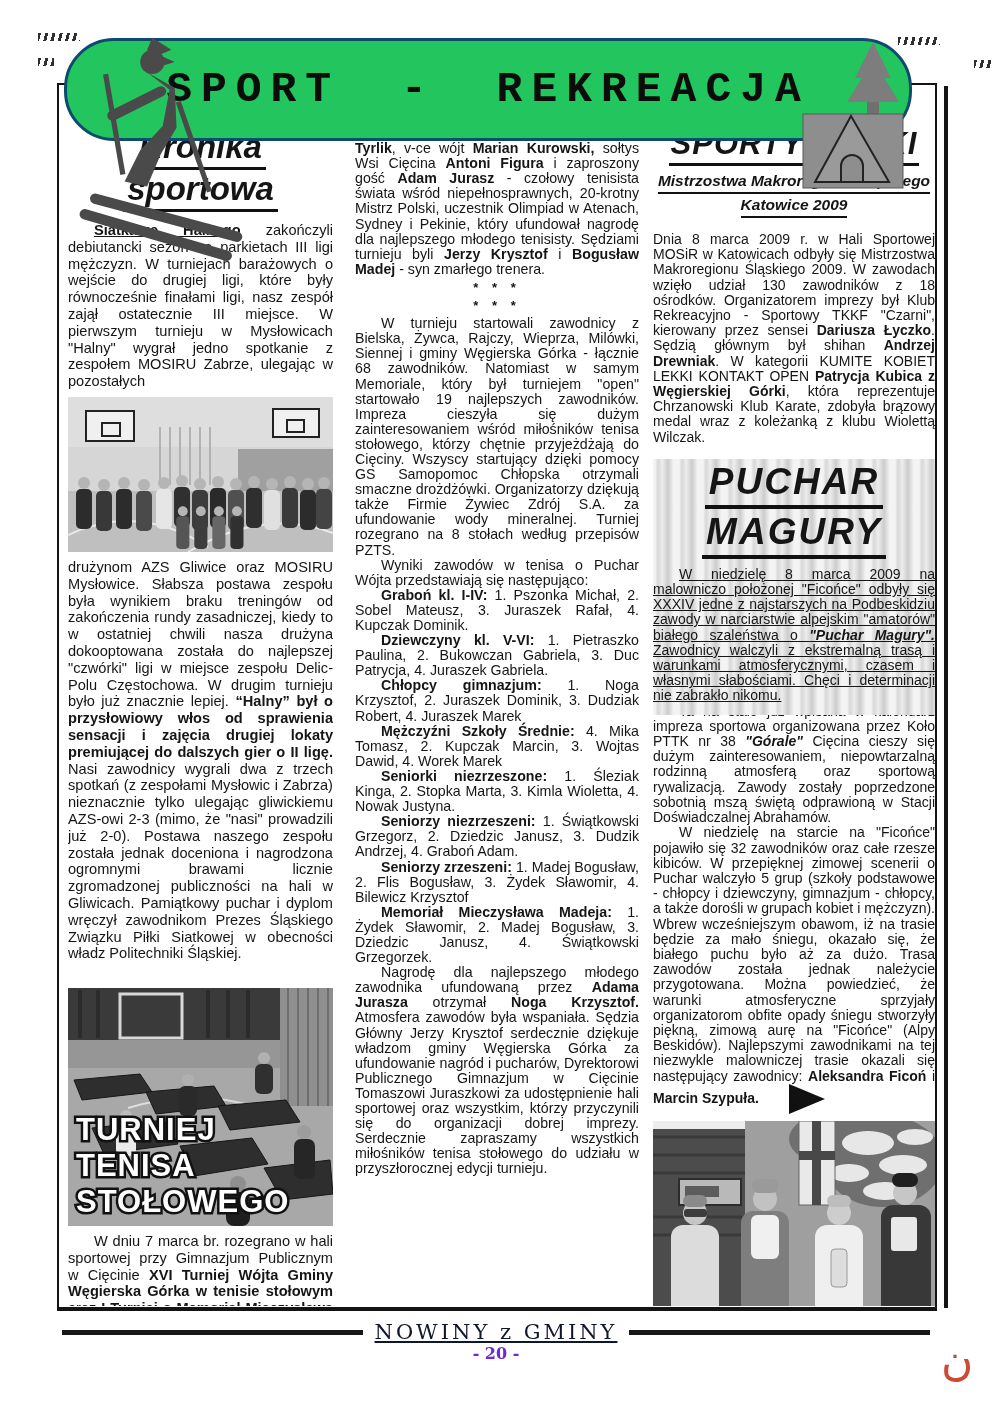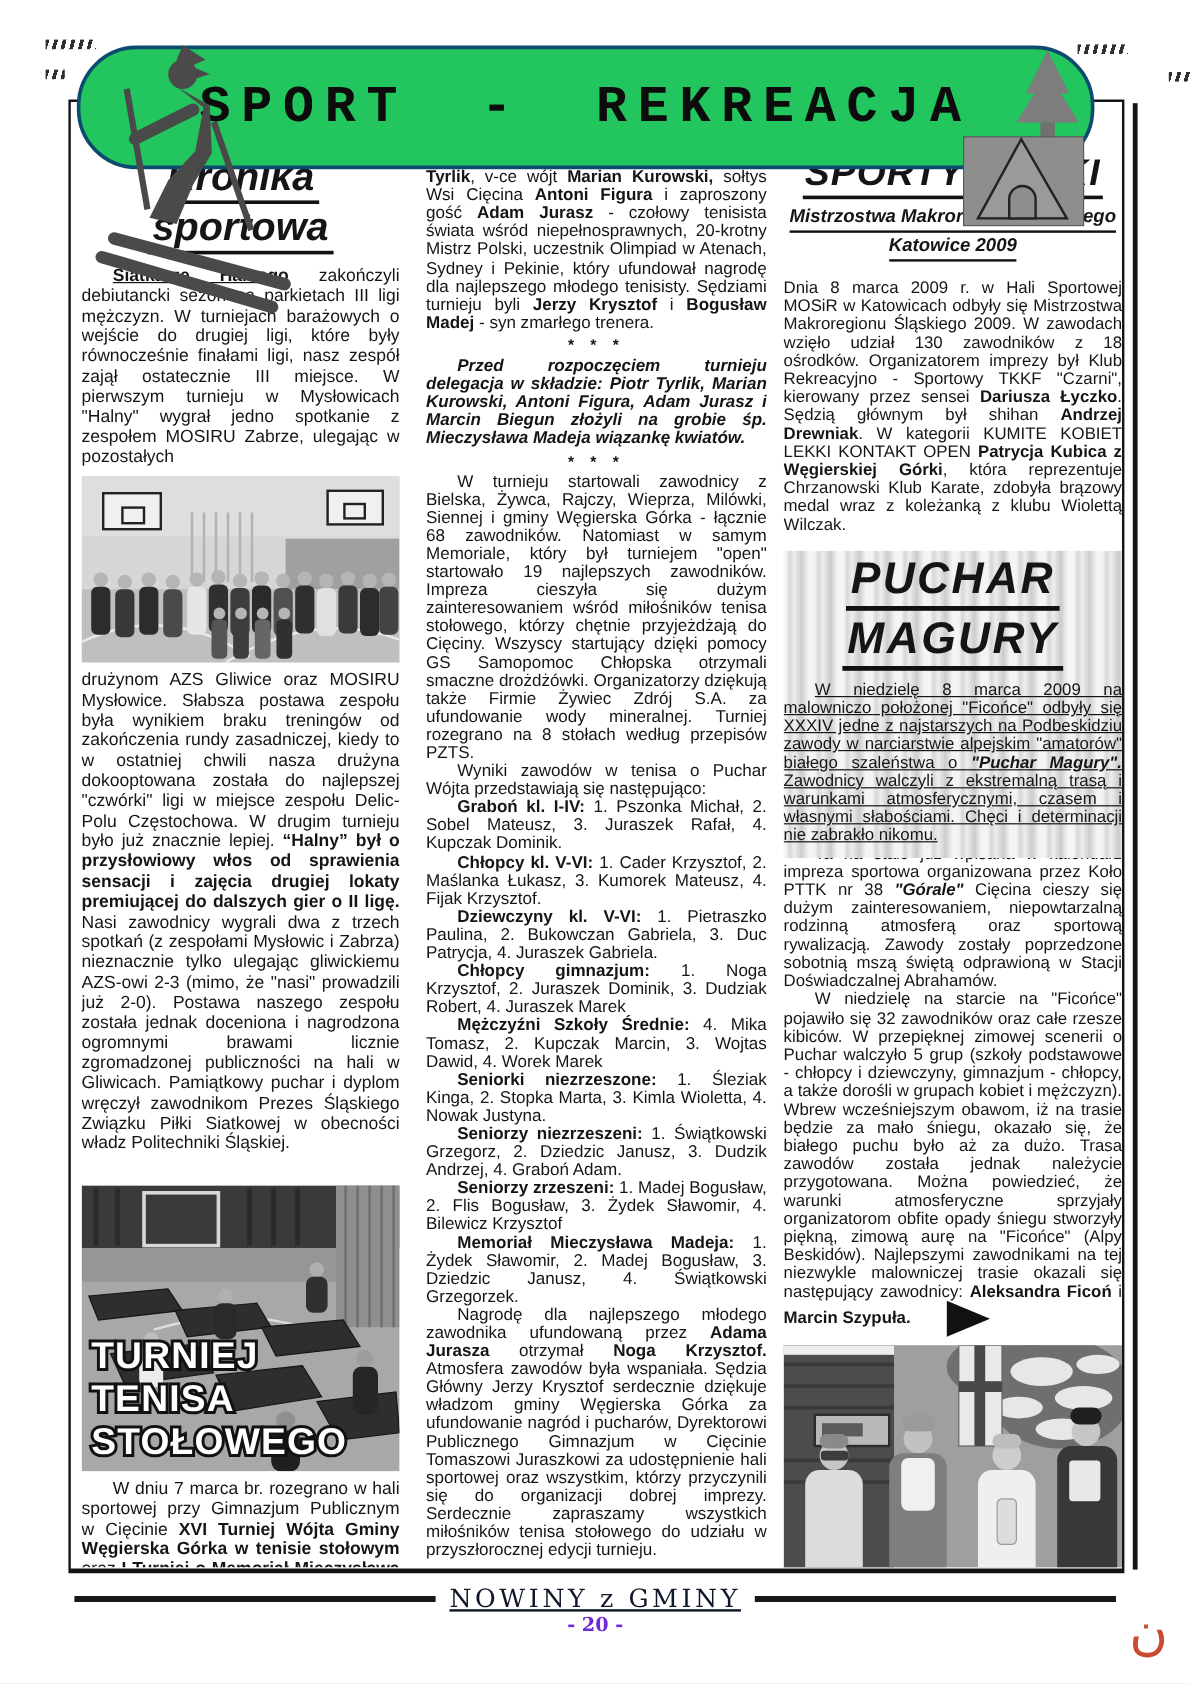--- a/index.html
+++ b/index.html
@@ -217,27 +217,25 @@
         <text x="8" y="224">STOŁOWEGO</text>
       </g>
     </svg>
 
     <p class="para ind"><span>W dniu 7 marca br. rozegrano w hali sportowej przy Gimnazjum Publicznym w Cięcinie </span><span style="font-weight: bold;">XVI Turniej Wójta Gminy Węgierska Górka w tenisie stołowym</span><span> oraz </span><span style="font-weight: bold;">I Turniej o Memoriał Mieczysława Madeja</span></p>
   </div>
 
   <div class="col col-mid">
     <p class="para"><span>a gośćmi honorowymi byli wójt Gminy </span><span style="font-weight: bold;">Piotr Tyrlik</span><span>, v-ce wójt </span><span style="font-weight: bold;">Marian Kurowski,</span><span> sołtys Wsi Cięcina </span><span style="font-weight: bold;">Antoni Figura</span><span> i zaproszony gość </span><span style="font-weight: bold;">Adam Jurasz</span><span> - czołowy tenisista świata wśród niepełnosprawnych, 20-krotny Mistrz Polski, uczestnik Olimpiad w Atenach, Sydney i Pekinie, który ufundował nagrodę dla najlepszego młodego tenisisty. Sędziami turnieju byli </span><span style="font-weight: bold;">Jerzy Krysztof</span><span> i </span><span style="font-weight: bold;">Bogusław Madej</span><span> - syn zmarłego trenera.</span></p>
     <div class="stars">* * *</div>
-    <p class="para ind"><span style="font-weight: bold; font-style: italic;">Przed rozpoczęciem turnieju delegacja w składzie: Piotr Tyrlik, Marian Kurowski, Antoni Figura, Adam Jurasz i Marcin Biegun złożyli na grobie śp. Mieczysława Madeja wiązankę kwiatów.</span></p>
     <div class="stars">* * *</div>
     <p class="para ind"><span>W turnieju startowali zawodnicy z Bielska, Żywca, Rajczy, Wieprza, Milówki, Siennej i gminy Węgierska Górka - łącznie 68 zawodników. Natomiast w samym Memoriale, który był turniejem "open" startowało 19 najlepszych zawodników. Impreza cieszyła się dużym zainteresowaniem wśród miłośników tenisa stołowego, którzy chętnie przyjeżdżają do Cięciny. Wszyscy startujący dzięki pomocy GS Samopomoc Chłopska otrzymali smaczne drożdżówki. Organizatorzy dziękują także Firmie Żywiec Zdrój S.A. za ufundowanie wody mineralnej. Turniej rozegrano na 8 stołach według przepisów PZTS.</span></p>
     <p class="para ind"><span>Wyniki zawodów w tenisa o Puchar Wójta przedstawiają się następująco:</span></p>
     <div>
         <p class="para ind"><span style="font-weight: bold;">Graboń kl. I-IV:</span><span> 1. Pszonka Michał, 2. Sobel Mateusz, 3. Juraszek Rafał, 4. Kupczak Dominik.</span></p>
-        <p class="para ind"><span style="font-weight: bold;">Chłopcy kl. V-VI:</span><span> 1. Cader Krzysztof, 2. Maślanka Łukasz, 3. Kumorek Mateusz, 4. Fijak Krzysztof.</span></p>
         <p class="para ind"><span style="font-weight: bold; margin-top: 43px;">Dziewczyny kl. V-VI:</span><span> 1. Pietraszko Paulina, 2. Bukowczan Gabriela, 3. Duc Patrycja, 4. Juraszek Gabriela.</span></p>
         <p class="para ind"><span style="font-weight: bold;">Chłopcy gimnazjum:</span><span> 1. Noga Krzysztof, 2. Juraszek Dominik, 3. Dudziak Robert, 4. Juraszek Marek</span></p>
         <p class="para ind"><span style="font-weight: bold;">Mężczyźni Szkoły Średnie:</span><span> 4. Mika Tomasz, 2. Kupczak Marcin, 3. Wojtas Dawid, 4. Worek Marek</span></p>
         <p class="para ind"><span style="font-weight: bold;">Seniorki niezrzeszone:</span><span> 1. Śleziak Kinga, 2. Stopka Marta, 3. Kimla Wioletta, 4. Nowak Justyna.</span></p>
         <p class="para ind"><span style="font-weight: bold;">Seniorzy niezrzeszeni:</span><span> 1. Świątkowski Grzegorz, 2. Dziedzic Janusz, 3. Dudzik Andrzej, 4. Graboń Adam.</span></p>
         <p class="para ind"><span style="font-weight: bold;">Seniorzy zrzeszeni:</span><span> 1. Madej Bogusław, 2. Flis Bogusław, 3. Żydek Sławomir, 4. Bilewicz Krzysztof</span></p>
         <p class="para ind"><span style="font-weight: bold; margin-top: 40px;">Memoriał Mieczysława Madeja:</span><span> 1. Żydek Sławomir, 2. Madej Bogusław, 3. Dziedzic Janusz, 4. Świątkowski Grzegorzek.</span></p>
       </div>
     <p class="para ind"><span>Nagrodę dla najlepszego młodego zawodnika ufundowaną przez </span><span style="font-weight: bold;">Adama Jurasza</span><span> otrzymał </span><span style="font-weight: bold;">Noga Krzysztof.</span><span> Atmosfera zawodów była wspaniała. Sędzia Główny Jerzy Krysztof serdecznie dziękuje władzom gminy Węgierska Górka za ufundowanie nagród i pucharów, Dyrektorowi Publicznego Gimnazjum w Cięcinie Tomaszowi Juraszkowi za udostępnienie hali sportowej oraz wszystkim, którzy przyczynili się do organizacji dobrej imprezy. Serdecznie zapraszamy wszystkich miłośników tenisa stołowego do udziału w przyszłorocznej edycji turnieju.</span></p>
 

